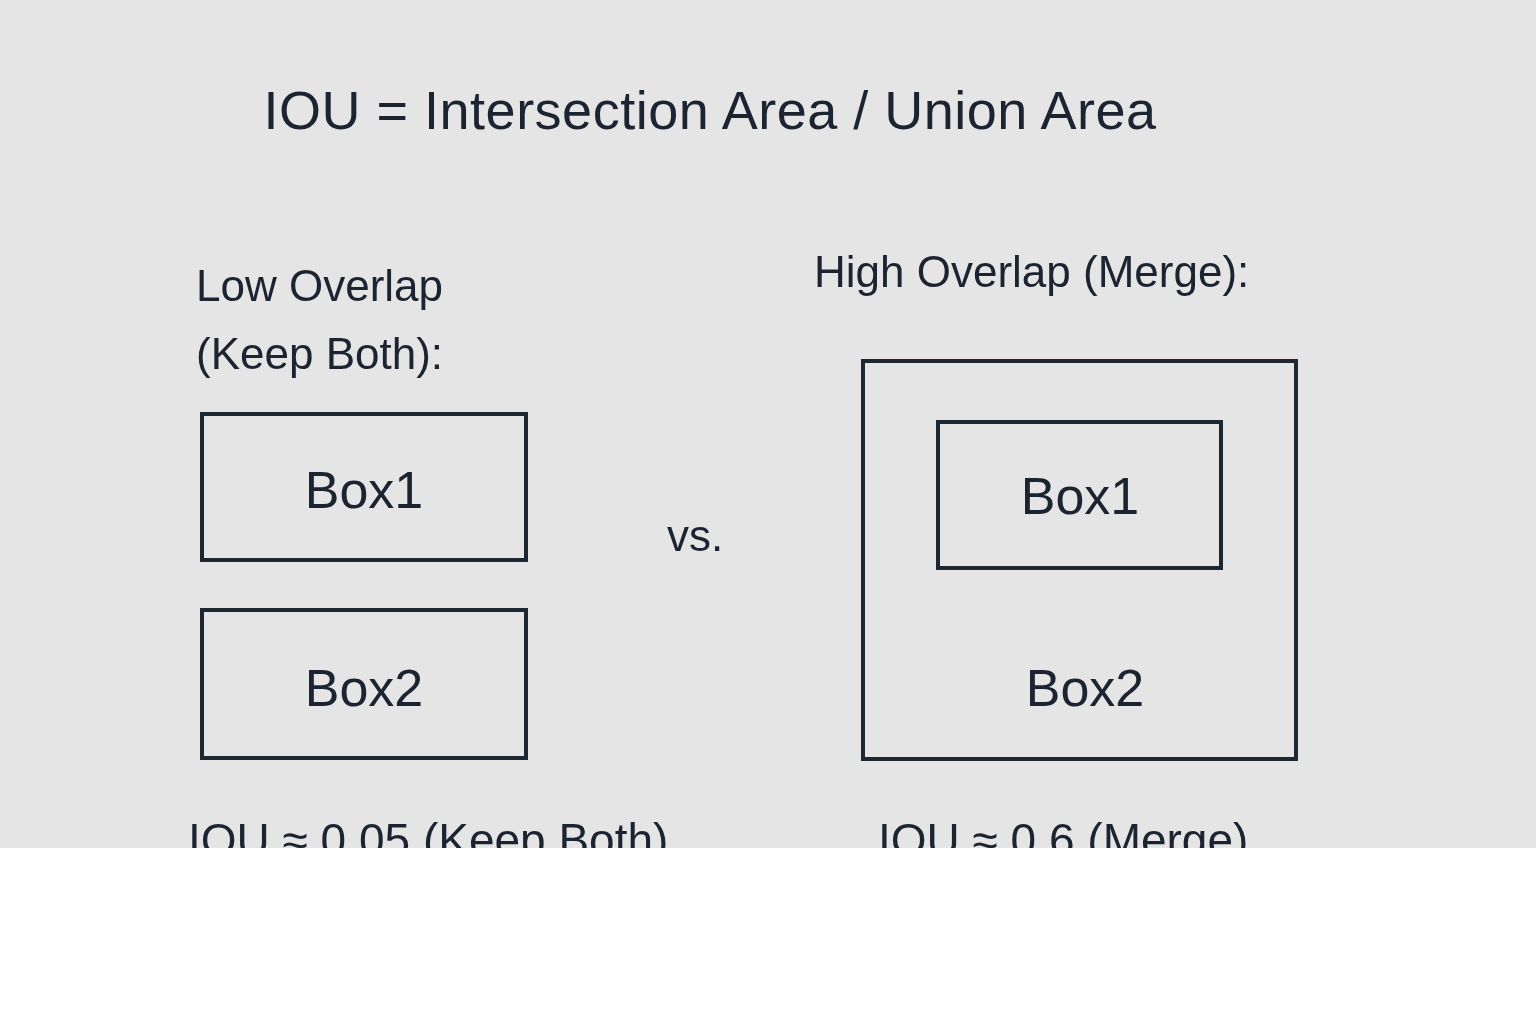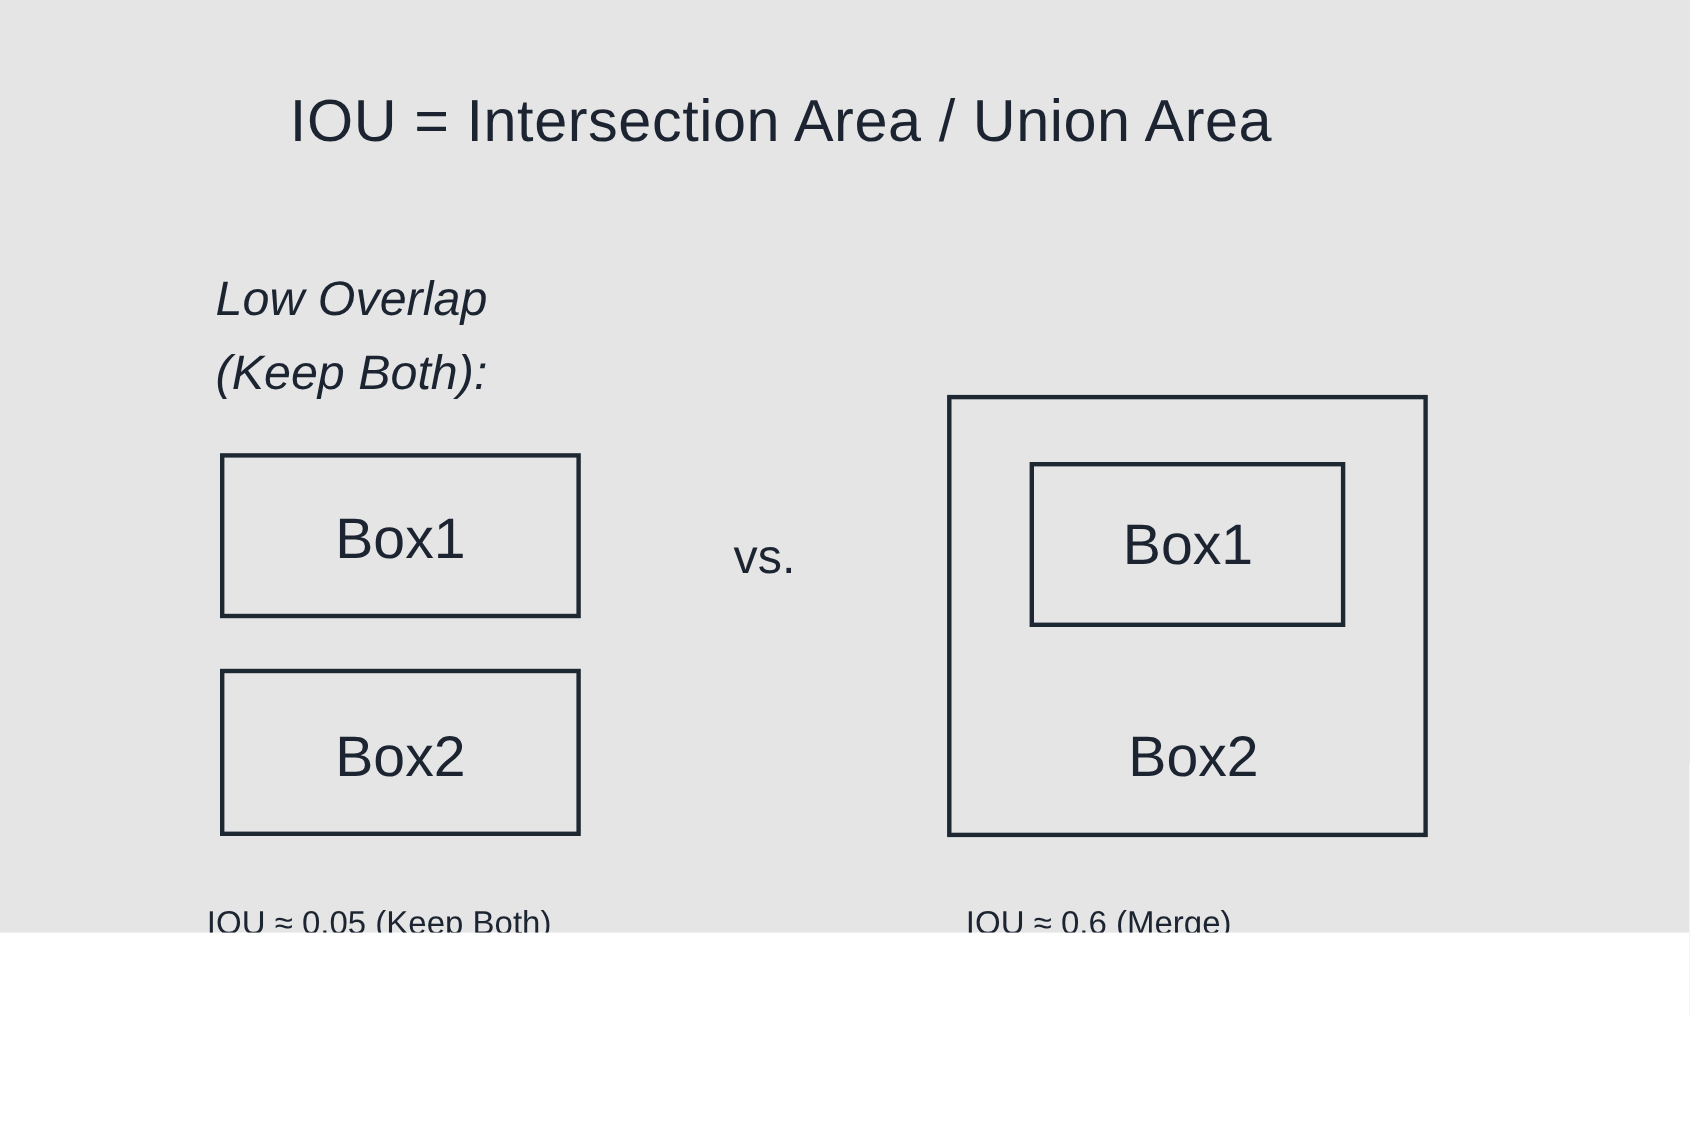--- a/index.html
+++ b/index.html
@@ -35,21 +35,21 @@
   }
 
   
   .col-header {
     position: absolute;
     font-size: 44px;
     line-height: 68px;
     color: #1b2430;
     white-space: nowrap;
   }
-  .col-header.left  { left: 196px; top: 238px; font-style: italic; }
+  .col-header.left  { left: 196px; top: 252px; }
   .col-header.right { left: 814px; top: 238px; }
   .col-header .hline { display: block; }
 
   
   .bbox {
     position: absolute;
     box-sizing: border-box;
     border: 4px solid #1e2833;
     background: transparent;
   }
@@ -65,58 +65,61 @@
   
   #box-left-1 { left: 200px; top: 412px; width: 328px; height: 150px; }
   #box-left-2 { left: 200px; top: 608px; width: 328px; height: 152px; }
   #label-left-1 { left: 364px; top: 490px; }
   #label-left-2 { left: 364px; top: 688px; }
 
   
   .vs-text {
     position: absolute;
     left: 695px;
-    top: 507px;
+    top: 536px;
     transform: translate(-50%, -50%);
     font-size: 44px;
     line-height: 44px;
     color: #1b2430;
     white-space: nowrap;
   }
 
   
   #box-right-outer { left: 861px; top: 359px; width: 437px; height: 402px; }
   #box-right-inner { left: 936px; top: 420px; width: 287px; height: 150px; }
   #label-right-1 { left: 1080px; top: 496px; }
   #label-right-2 { left: 1085px; top: 688px; }
 
   
   .caption {
     position: absolute;
     top: 812px;
-    font-size: 30px;
+    font-size: 46px;
     line-height: 56px;
     color: #1b2430;
     white-space: nowrap;
   }
   .caption.left  { left: 188px; }
   .caption.right { left: 878px; }
 </style>
 </head>
 <body>
 
 <div id="canvas">
 
   <div class="title">IOU = Intersection Area / Union Area</div>
 
   <div class="col-header left">
     <span class="hline">Low Overlap</span>
     <span class="hline">(Keep Both):</span>
   </div>
 
+  <div class="col-header right">
+    <span class="hline">High Overlap (Merge):</span>
+  </div>
 
   <div class="bbox" id="box-left-1"></div>
   <div class="bbox-label" id="label-left-1">Box1</div>
 
   <div class="bbox" id="box-left-2"></div>
   <div class="bbox-label" id="label-left-2">Box2</div>
 
   <div class="vs-text">vs.</div>
 
   <div class="bbox" id="box-right-outer"></div>

